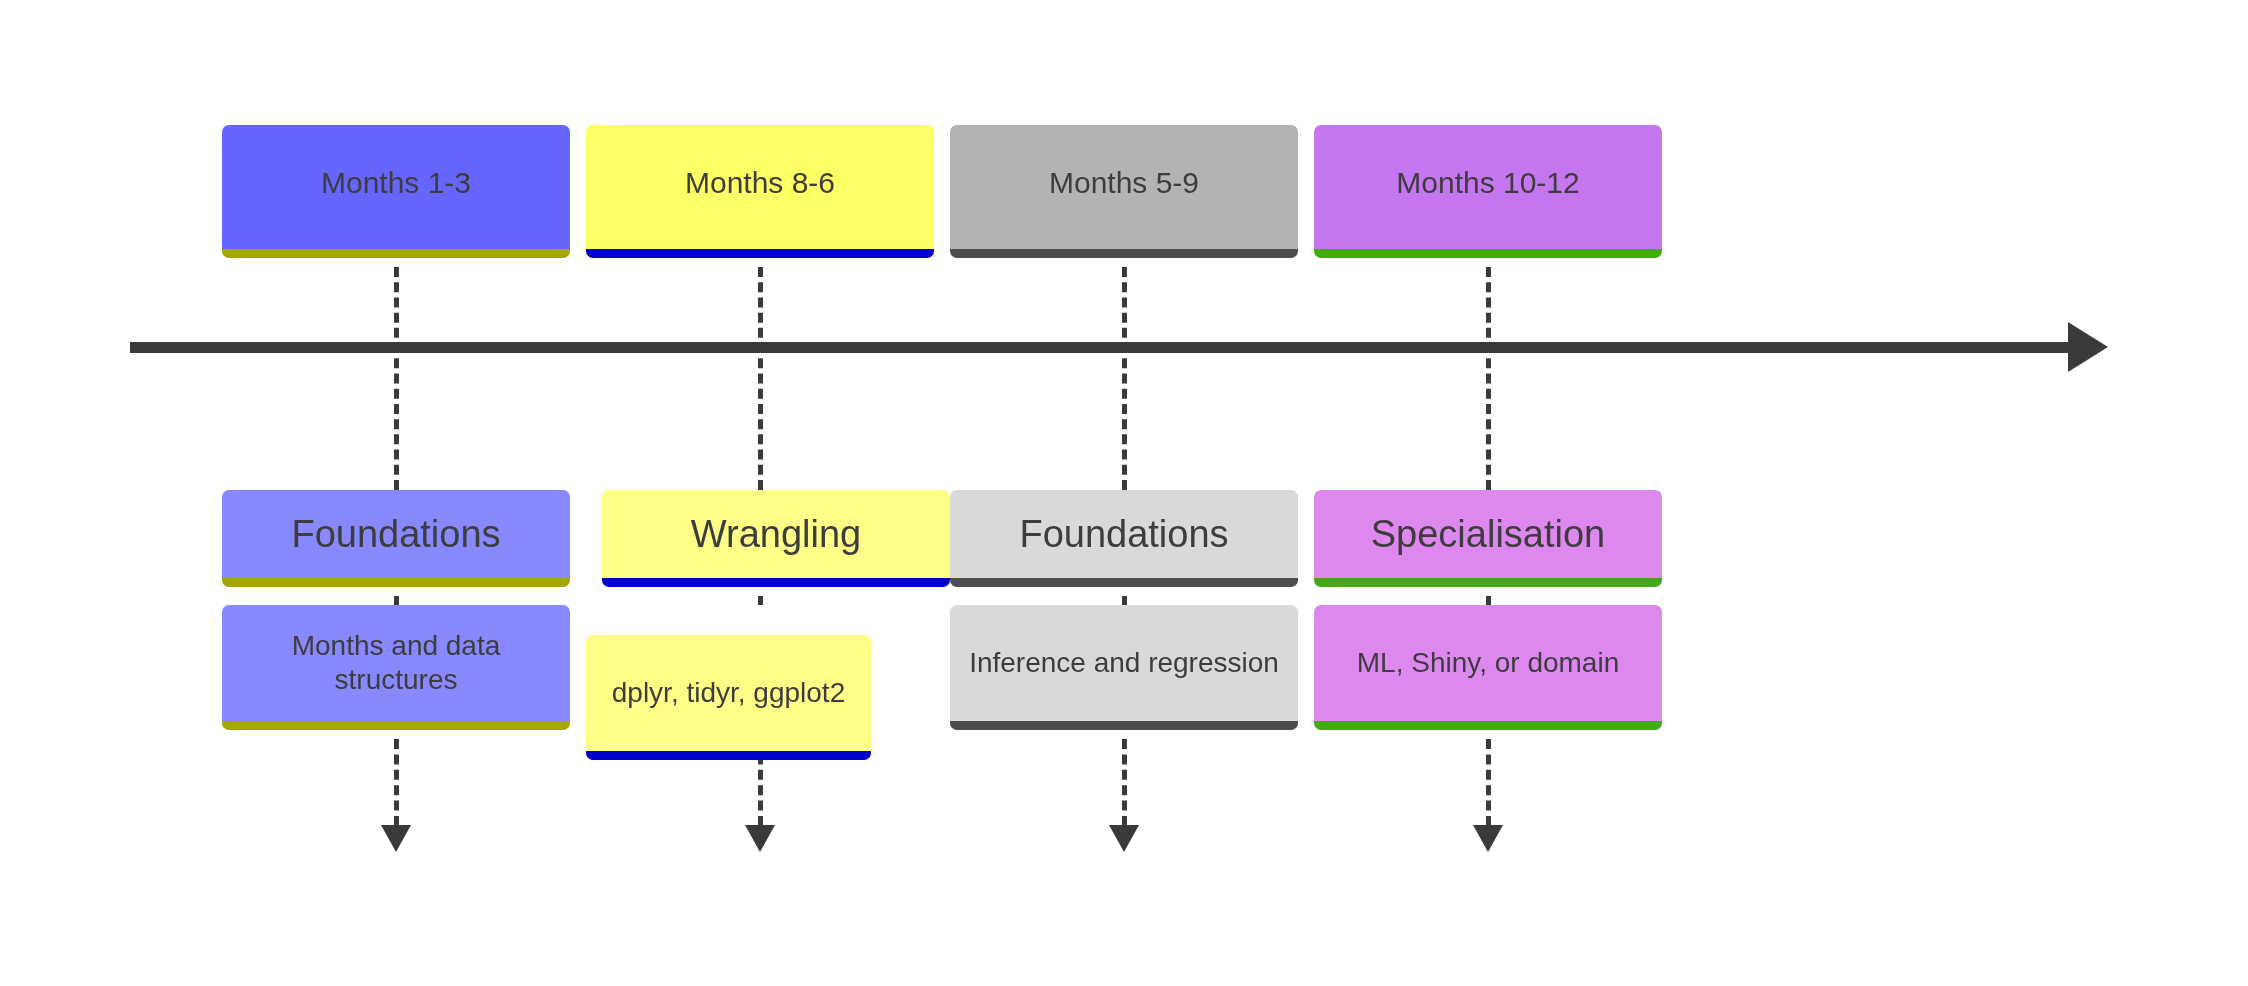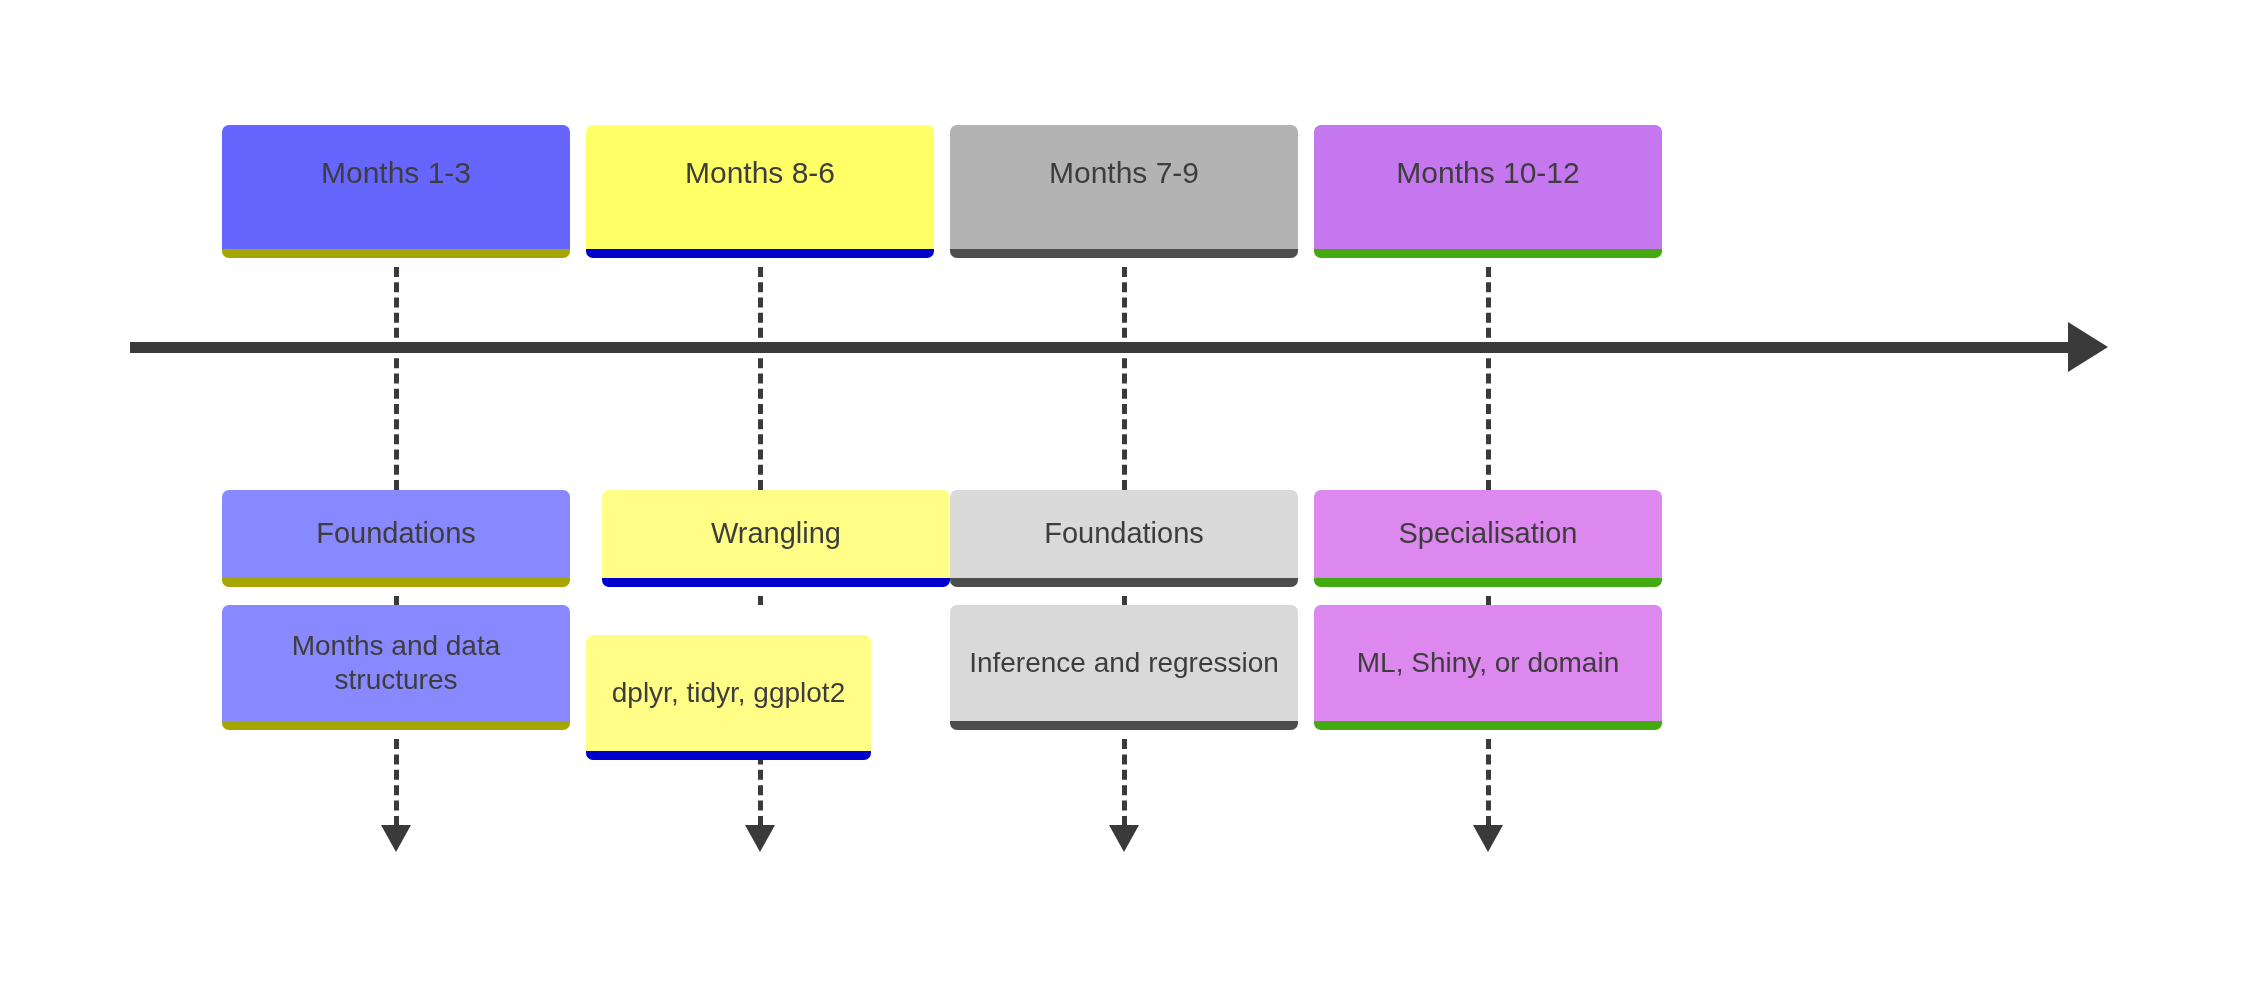--- a/index.html
+++ b/index.html
@@ -62,24 +62,24 @@
     justify-content: center;
     text-align: center;
     color: #3d3d3d;
     line-height: 1.22;
     z-index: 3;
     padding: 0 10px;
   }
   .node.row-period {
     font-size: 30px;
     align-items: flex-start;
-    padding-top: 30px;
+    padding-top: 40px;
   }
   .node.row-phase {
-    font-size: 29px;
+    font-size: 38px;
     align-items: center;
   }
   .node.row-detail {
     font-size: 28px;
   }
   .node-label {
     display: block;
     width: 100%;
   }
 </style>
@@ -123,21 +123,21 @@
       <div class="node row-period" style="left: 586px; top: 125px; width: 348px; height: 133px; background: rgb(255, 255, 102); border-bottom: 9px solid rgb(0, 0, 204);">
         <span class="node-label">Months 8-6</span>
       </div>
       <div class="node row-phase" style="left: 586px; top: 490px; width: 348px; height: 97px; background: rgb(255, 255, 136); border-bottom: 9px solid rgb(0, 0, 204); margin-left: 16px;">
         <span class="node-label">Wrangling</span>
       </div>
       <div class="node row-detail" style="left: 586px; top: 605px; width: 285px; height: 125px; background: rgb(255, 255, 136); border-bottom: 9px solid rgb(0, 0, 204); margin-top: 30px;">
         <span class="node-label">dplyr, tidyr, ggplot2</span>
       </div>
       <div class="node row-period" style="left: 950px; top: 125px; width: 348px; height: 133px; background: rgb(179, 179, 179); border-bottom: 9px solid rgb(77, 77, 77);">
-        <span class="node-label">Months 7-9</span>
+        <span class="node-label">Months 5-9</span>
       </div>
       <div class="node row-phase" style="left: 950px; top: 490px; width: 348px; height: 97px; background: rgb(217, 217, 217); border-bottom: 9px solid rgb(77, 77, 77);">
         <span class="node-label">Foundations</span>
       </div>
       <div class="node row-detail" style="left: 950px; top: 605px; width: 348px; height: 125px; background: rgb(217, 217, 217); border-bottom: 9px solid rgb(77, 77, 77);">
         <span class="node-label">Inference and regression</span>
       </div>
       <div class="node row-period" style="left: 1314px; top: 125px; width: 348px; height: 133px; background: rgb(196, 119, 239); border-bottom: 9px solid rgb(68, 170, 17);">
         <span class="node-label">Months 10-12</span>
       </div>

